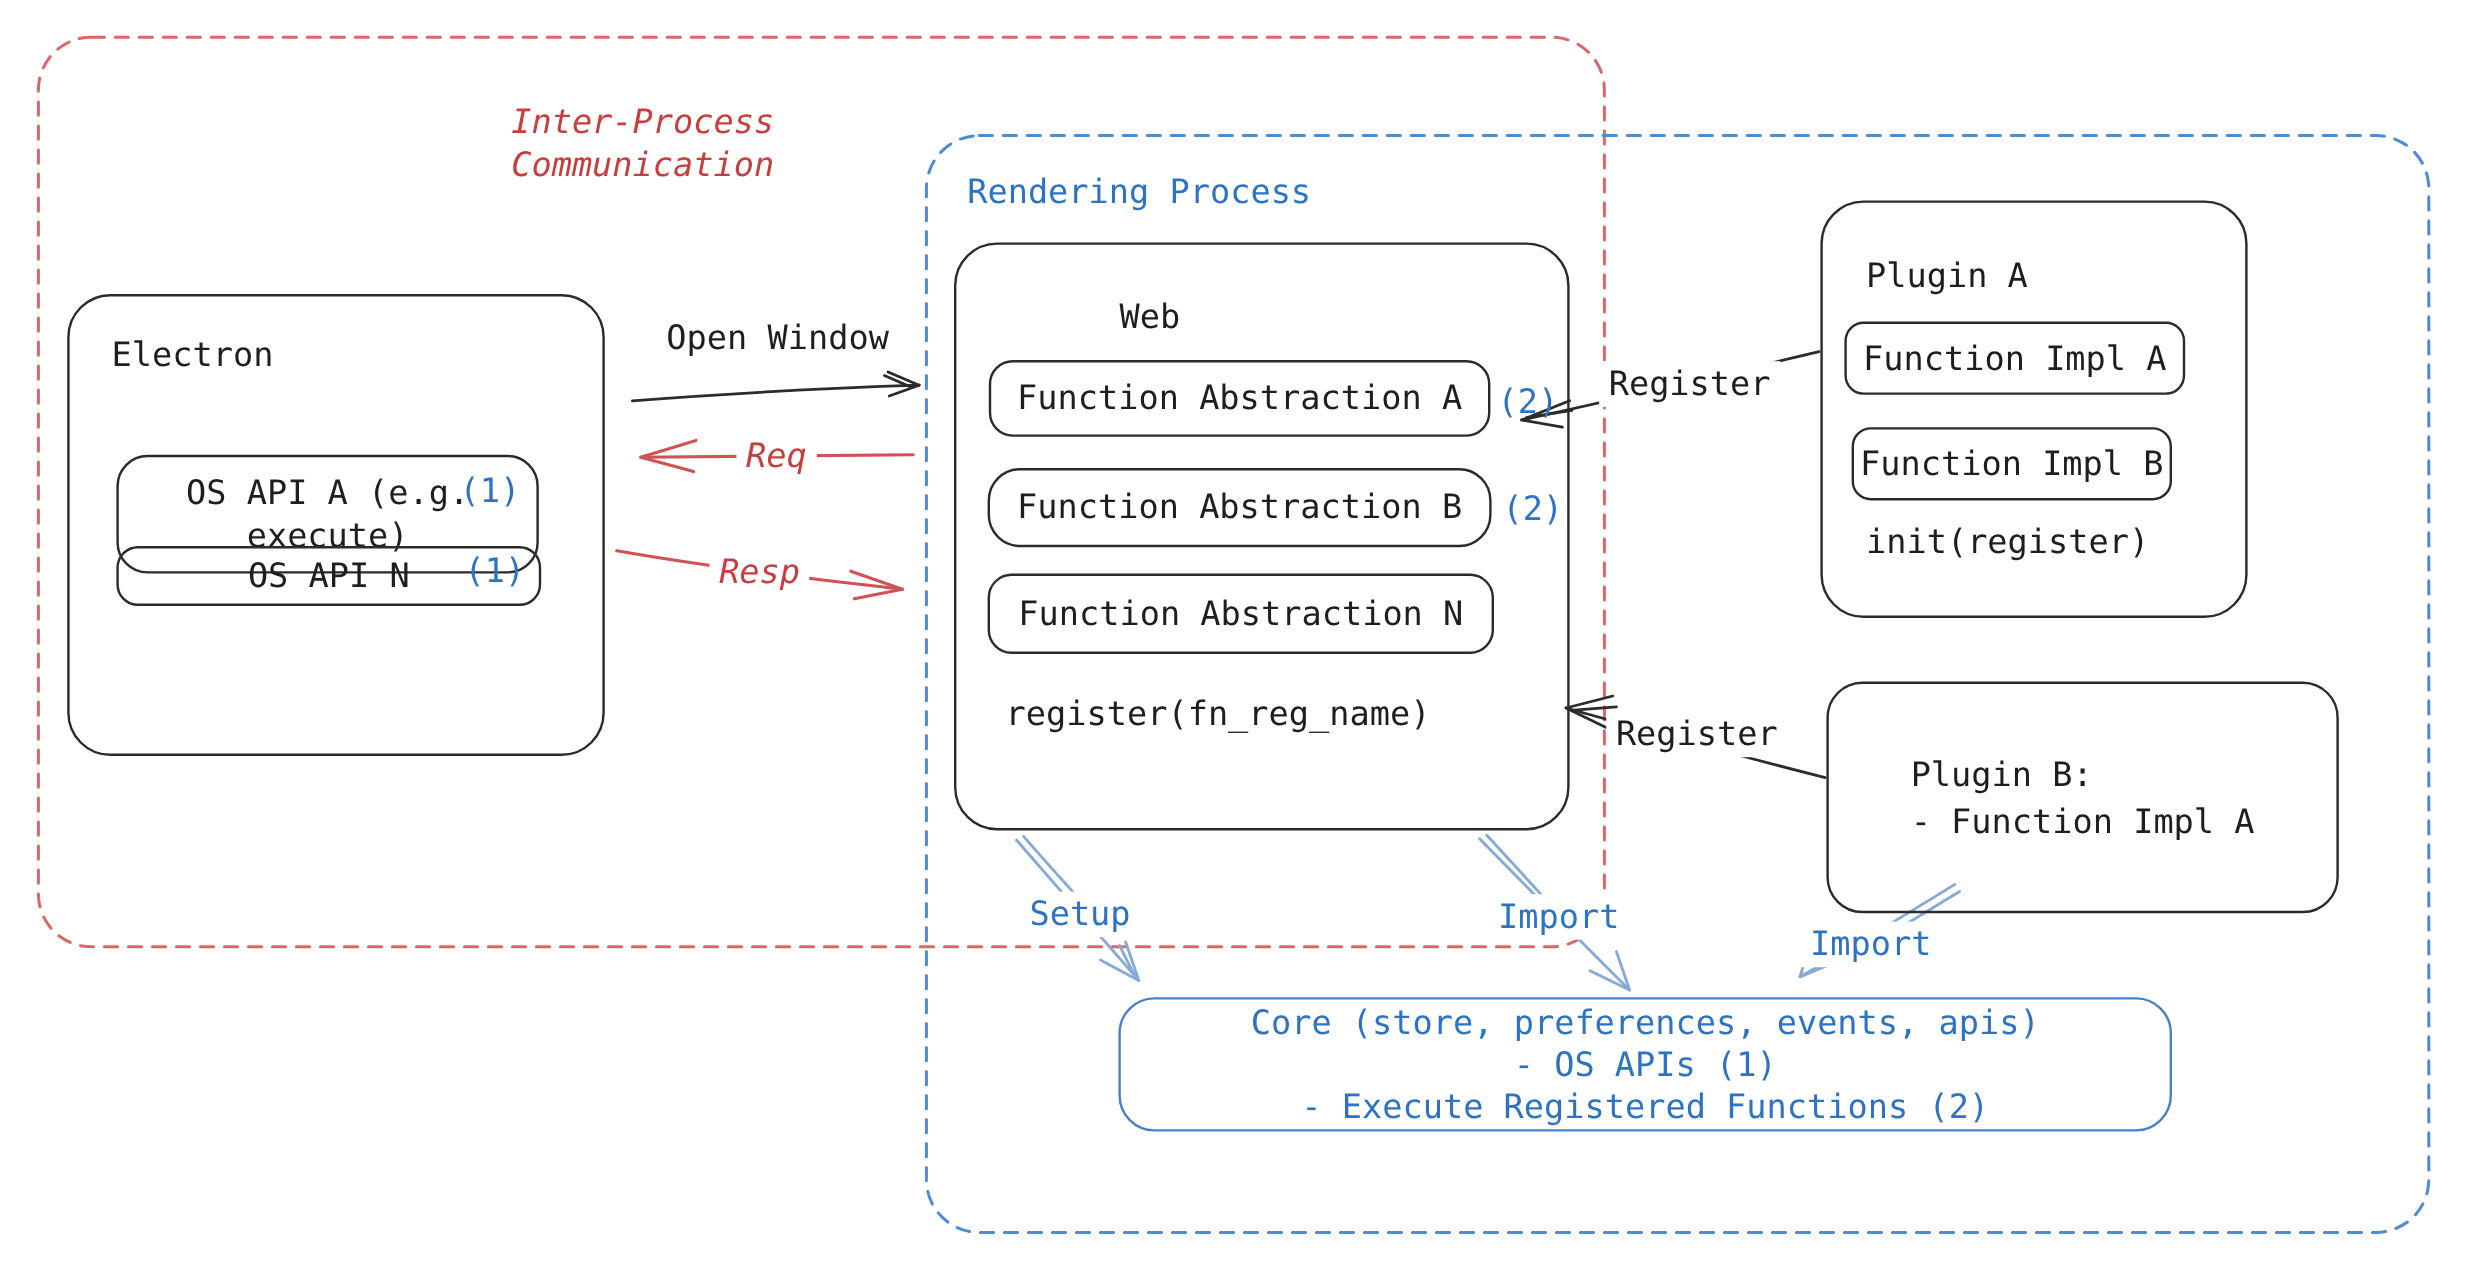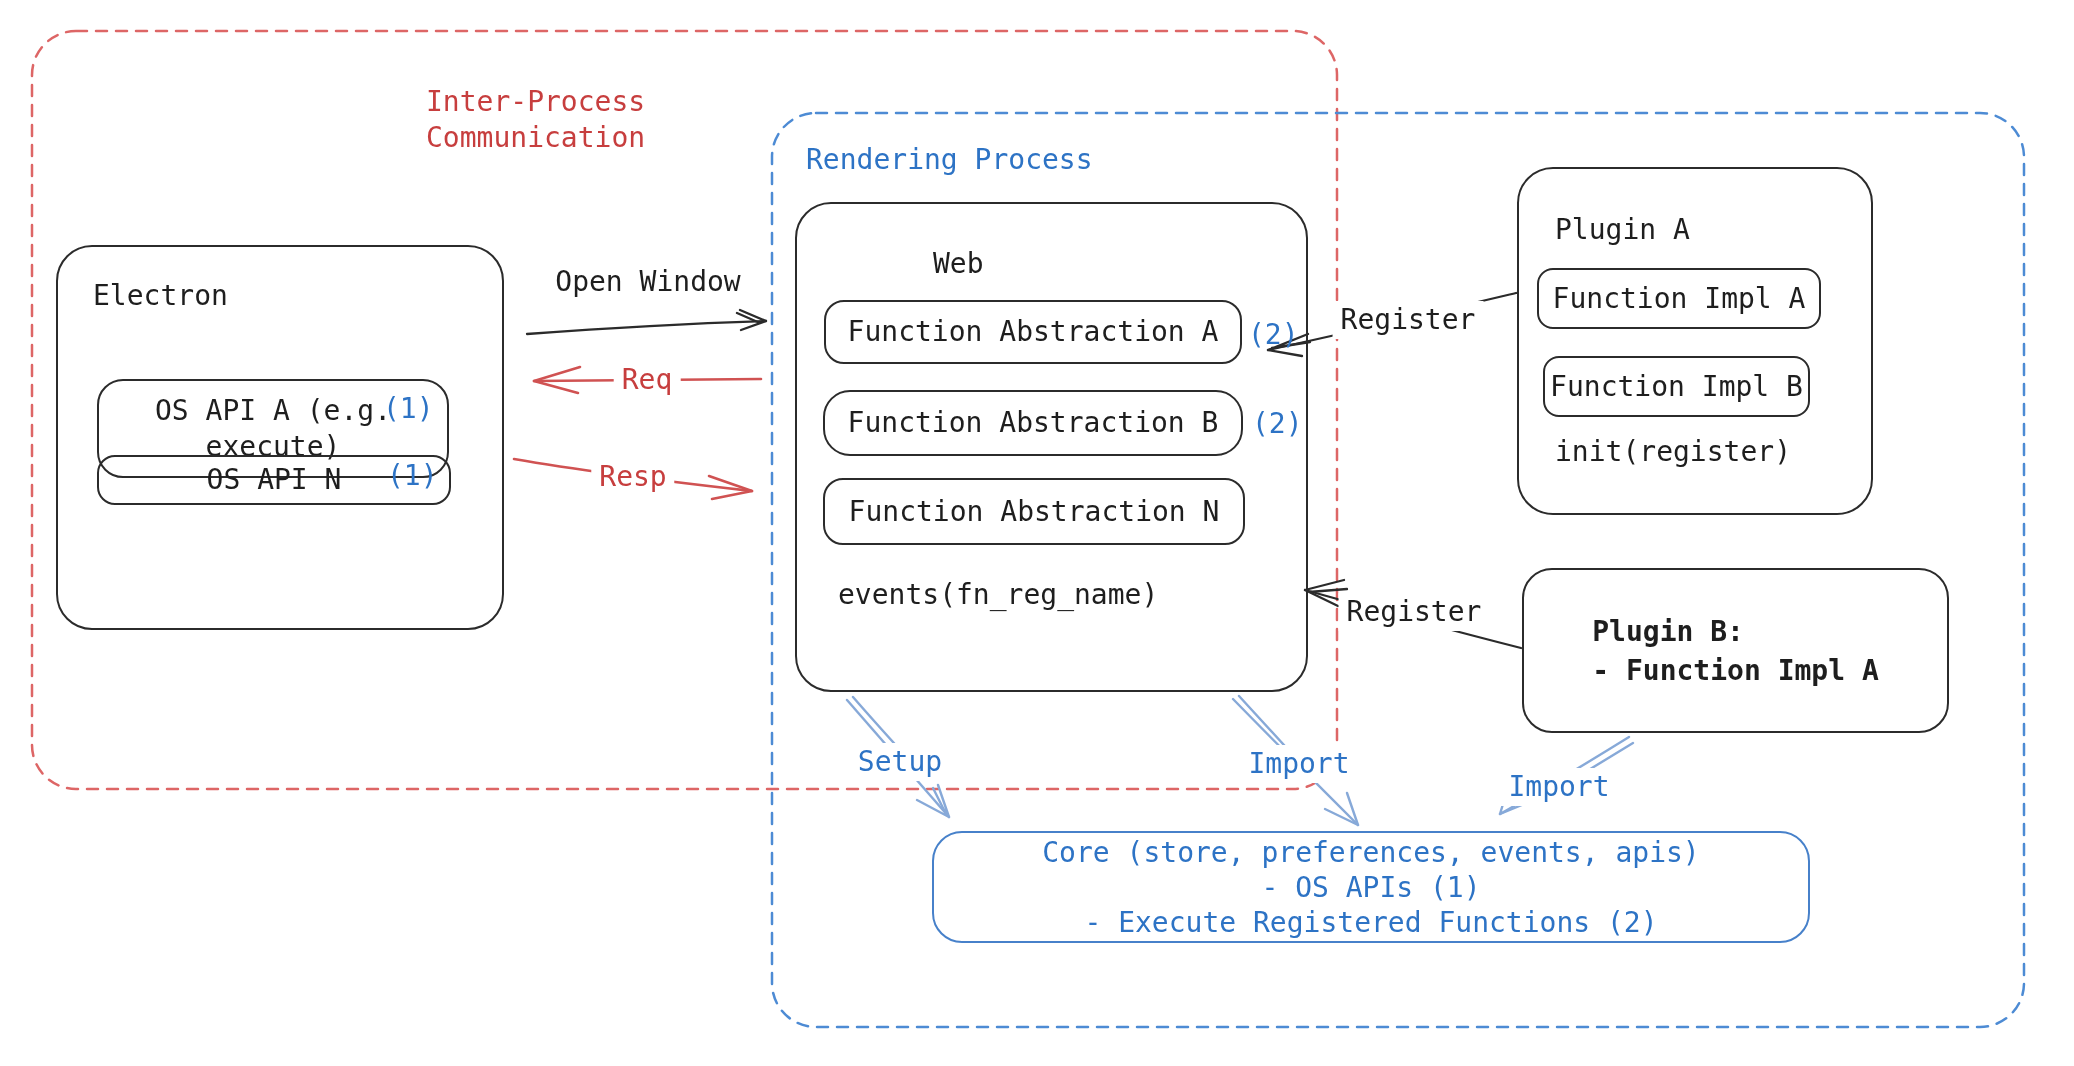--- a/index.html
+++ b/index.html
@@ -34,21 +34,21 @@
     background:transparent;box-sizing:border-box;
     display:flex;align-items:center;justify-content:center;
     text-align:center;
   }
   .box.col{flex-direction:column;}
   .label{position:absolute;z-index:3;white-space:pre;}
   .arrow-label{
     position:absolute;z-index:3;white-space:pre;
     transform:translate(-50%,-50%);background:var(--background);padding:1px 8px;
   }
-  .red{color:var(--red-text);}
+  .red{color:var(--red-text);font-style:italic;}
   .blue{color:var(--blue-text);}
   .badge{position:absolute;z-index:3;color:var(--badge-blue);white-space:pre;}
   .core-box{border-color:var(--core-border);color:var(--blue-text);line-height:35px;}
   .pluginb-text{text-align:left;line-height:39px;}
 </style>
 </head>
 <body>
 
 <div class="canvas">
 
@@ -128,33 +128,33 @@
 
   <div class="box" style="left:823px;top:390px;width:420px;height:66px;border-radius:27px;">
     <div>Function Abstraction B</div>
   </div>
   <div class="badge" style="left:1252px;top:406px;">(2)</div>
 
   <div class="box" style="left:823px;top:478px;width:422px;height:67px;border-radius:20px;">
     <div>Function Abstraction N</div>
   </div>
 
-  <div class="label" style="left:838px;top:577px;">events(fn_reg_name)</div>
+  <div class="label" style="left:838px;top:577px;">register(fn_reg_name)</div>
 
   <div class="box" style="left:1517px;top:167px;width:356px;height:348px;border-radius:36px;"></div>
   <div class="label" style="left:1555px;top:212px;">Plugin A</div>
   <div class="box" style="left:1537px;top:268px;width:284px;height:61px;border-radius:16px;">
     <div>Function Impl A</div>
   </div>
   <div class="box" style="left:1543px;top:356px;width:267px;height:61px;border-radius:16px;">
     <div>Function Impl B</div>
   </div>
   <div class="label" style="left:1555px;top:434px;">init(register)</div>
 
-  <div class="box" style="left:1522px;top:568px;width:427px;height:165px;border-radius:30px;font-weight:bold;">
+  <div class="box" style="left:1522px;top:568px;width:427px;height:193px;border-radius:30px;">
     <div class="pluginb-text">
       <div>Plugin B:</div>
       <div>- Function Impl A</div>
     </div>
   </div>
 
   <div class="box col core-box" style="left:932px;top:831px;width:878px;height:112px;border-radius:30px;">
     <div>Core (store, preferences, events, apis)</div>
     <div>- OS APIs (1)</div>
     <div>- Execute Registered Functions (2)</div>

